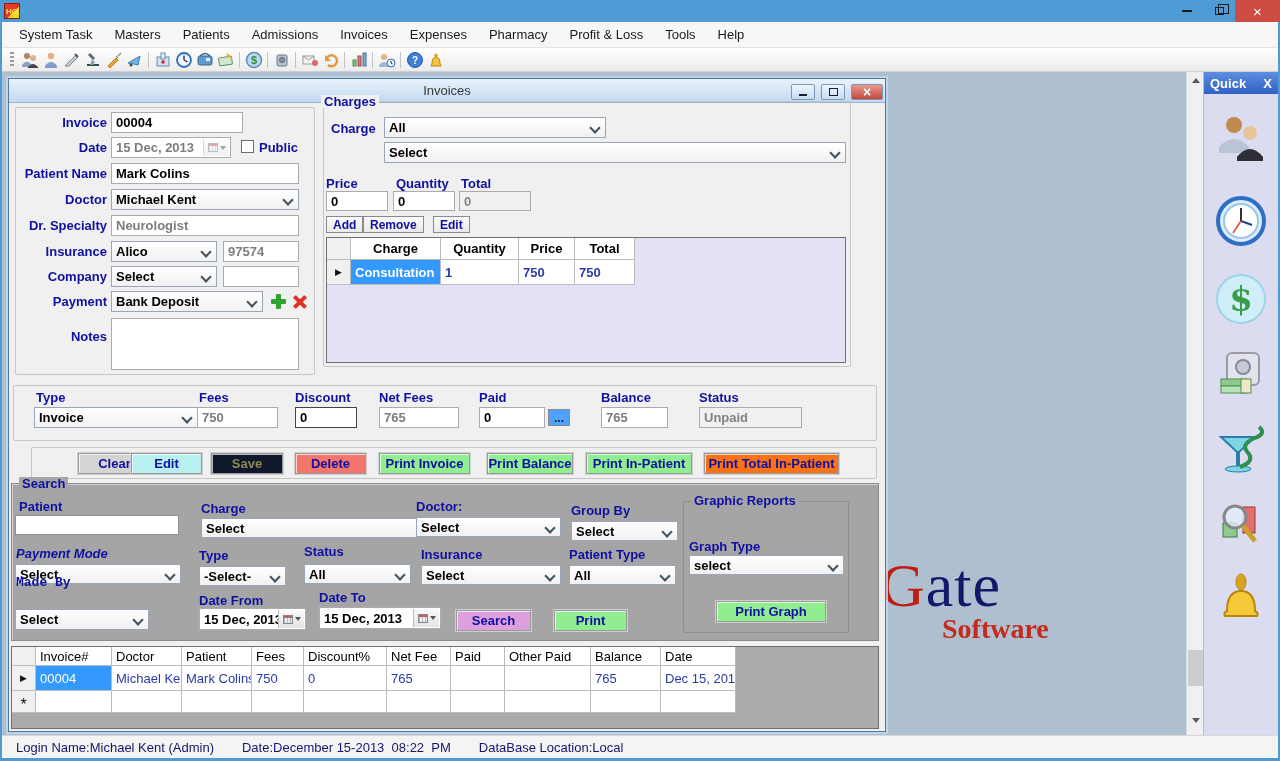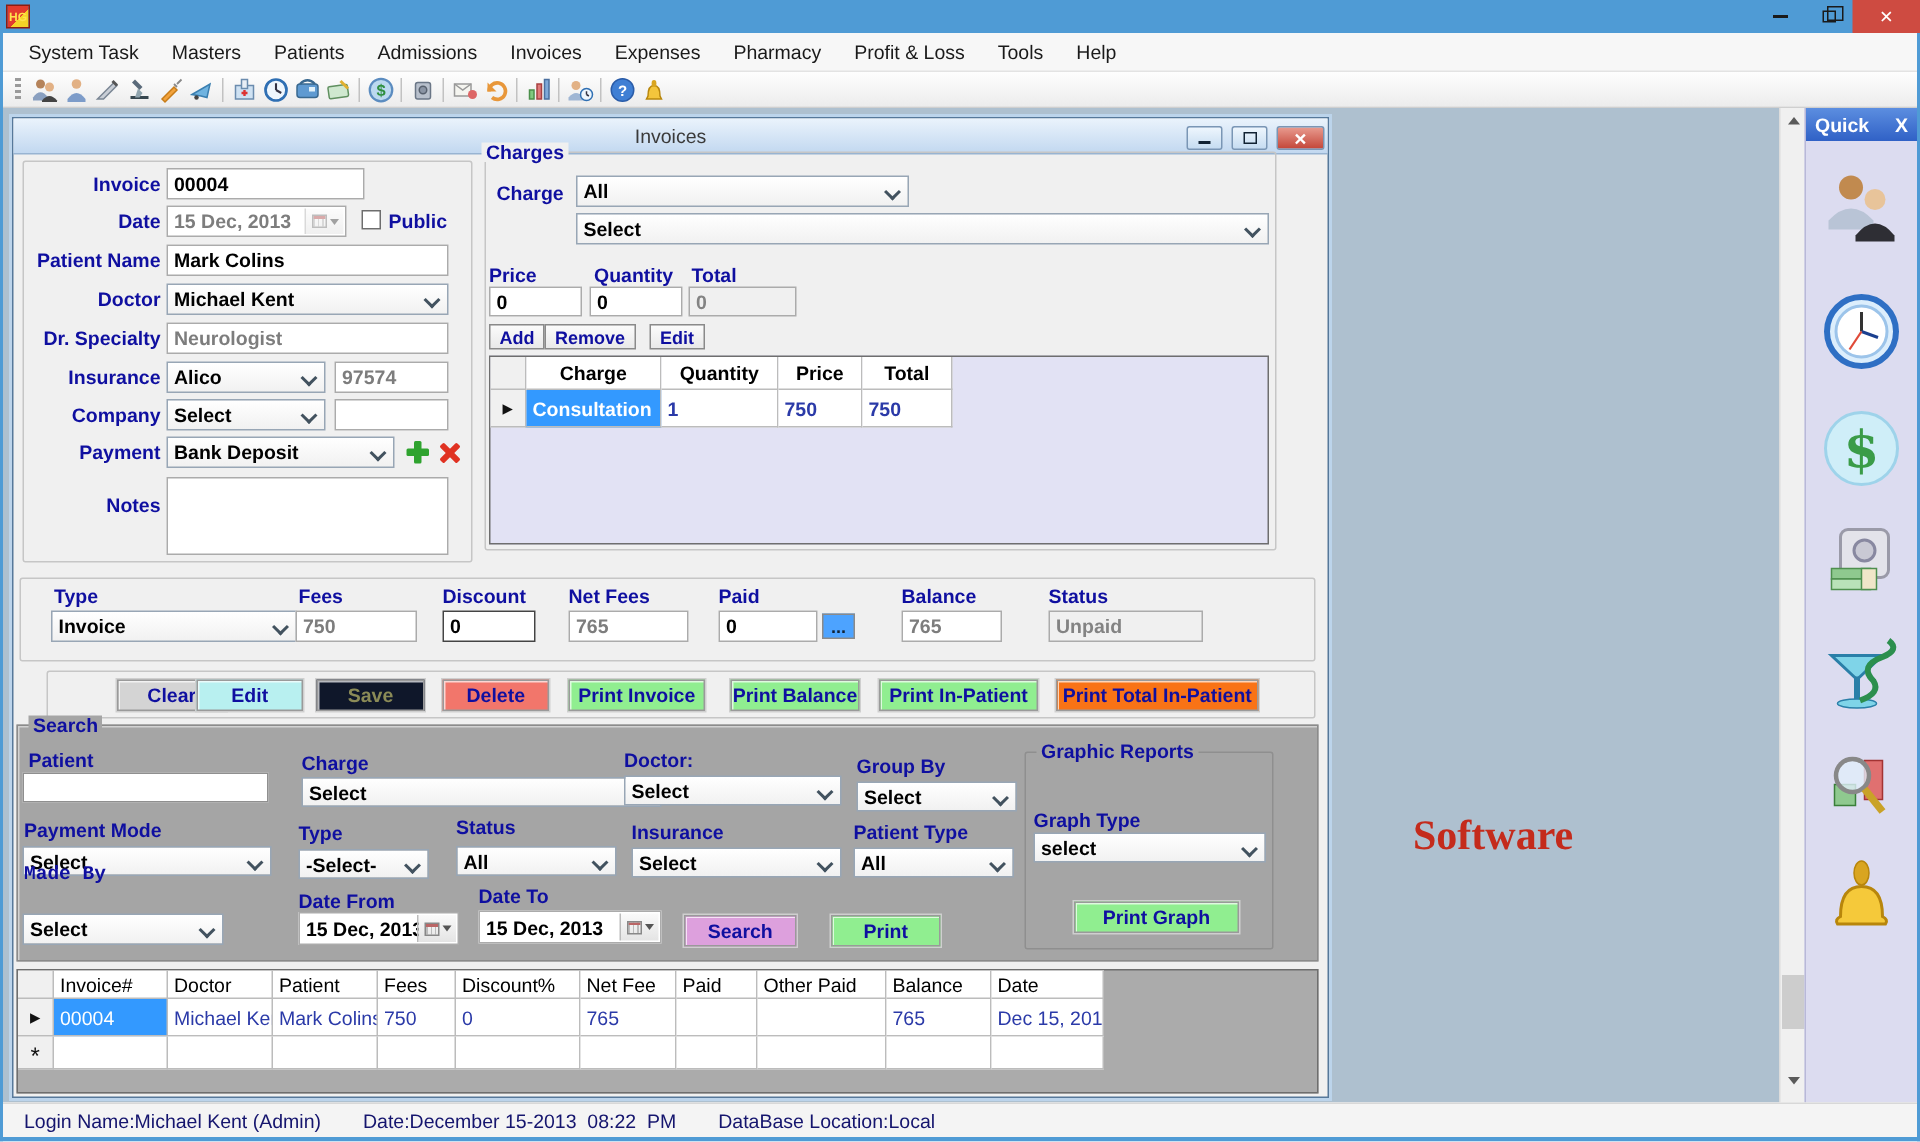--- a/index.html
+++ b/index.html
@@ -269,20 +269,21 @@
   <span class="tbtn">
       <svg viewBox="0 0 18 18">
         <path d="M5 13q0-7 4-7t4 7l1 2H4z" fill="#f3c53c" stroke="#b8860b"></path>
         <ellipse cx="9" cy="4.6" rx="1.6" ry="2.2" fill="#d9a520"></ellipse>
       </svg>
     </span>
 </div>
 
 <div class="mdi">
   <div class="watermark">
+    <div class="wm-word">Gate</div>
     <div class="wm-sub">Software</div>
   </div>
 
   <div class="child">
     <div class="ctitle">
       <span>Invoices</span>
     </div>
     <div class="cbtn min"></div>
     <div class="cbtn max"></div>
     <div class="cbtn cclose"></div>
@@ -381,21 +382,21 @@
     <div class="searchbox"></div>
     <span class="grouplabel glabel-gray" style="left:10px;top:398px;">Search</span>
     <span class="lbl" style="left:10px;top:420px;">Patient</span>
     <div class="whitebox" style="left:6px;top:436px;width:164px;"></div>
     <span class="lbl" style="left:192px;top:422px;">Charge</span>
     <div class="combo" style="left:192px;top:439px;width:240px;height:20px;">Select</div>
     <span class="lbl" style="left:407px;top:420px;">Doctor:</span>
     <div class="combo" style="left:407px;top:438px;width:145px;height:20px;">Select</div>
     <span class="lbl" style="left:562px;top:424px;">Group By</span>
     <div class="combo" style="left:562px;top:442px;width:107px;height:20px;">Select</div>
-    <span class="lbl" style="left:7px;top:467px;">Payment Mode</span>
+    <span class="lbl" style="left:7px;top:467px;font-style:italic;">Payment Mode</span>
     <div class="combo" style="left:6px;top:485px;width:166px;height:20px;">Select</div>
     <span class="lbl" style="left:190px;top:469px;">Type</span>
     <div class="combo" style="left:190px;top:487px;width:87px;height:20px;">-Select-</div>
     <span class="lbl" style="left:295px;top:465px;">Status</span>
     <div class="combo" style="left:295px;top:485px;width:107px;height:20px;">All</div>
     <span class="lbl" style="left:412px;top:468px;">Insurance</span>
     <div class="combo" style="left:412px;top:486px;width:140px;height:20px;">Select</div>
     <span class="lbl" style="left:560px;top:468px;">Patient Type</span>
     <div class="combo" style="left:560px;top:486px;width:107px;height:20px;">All</div>
     <span class="lbl" style="left:7px;top:496px;font-family:Liberation Mono, monospace;">Made By</span>

